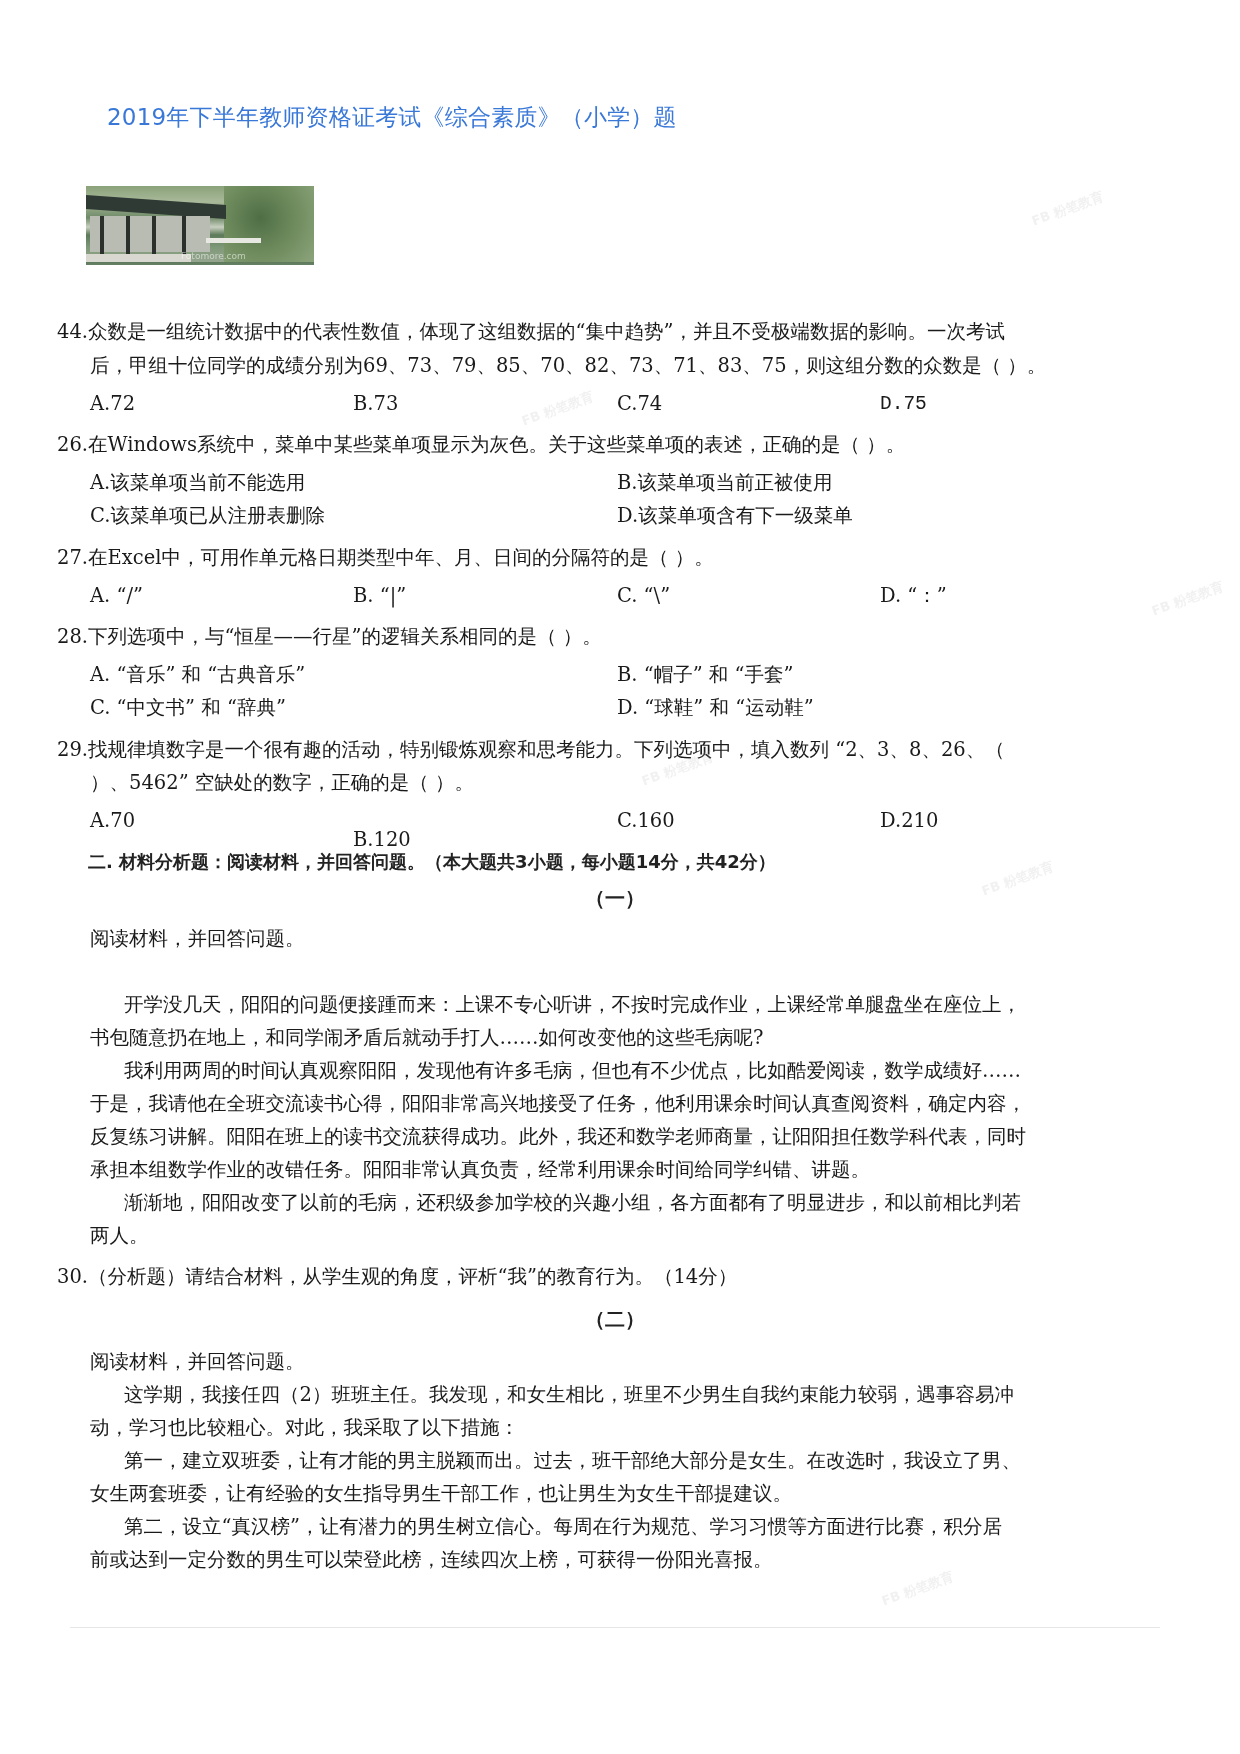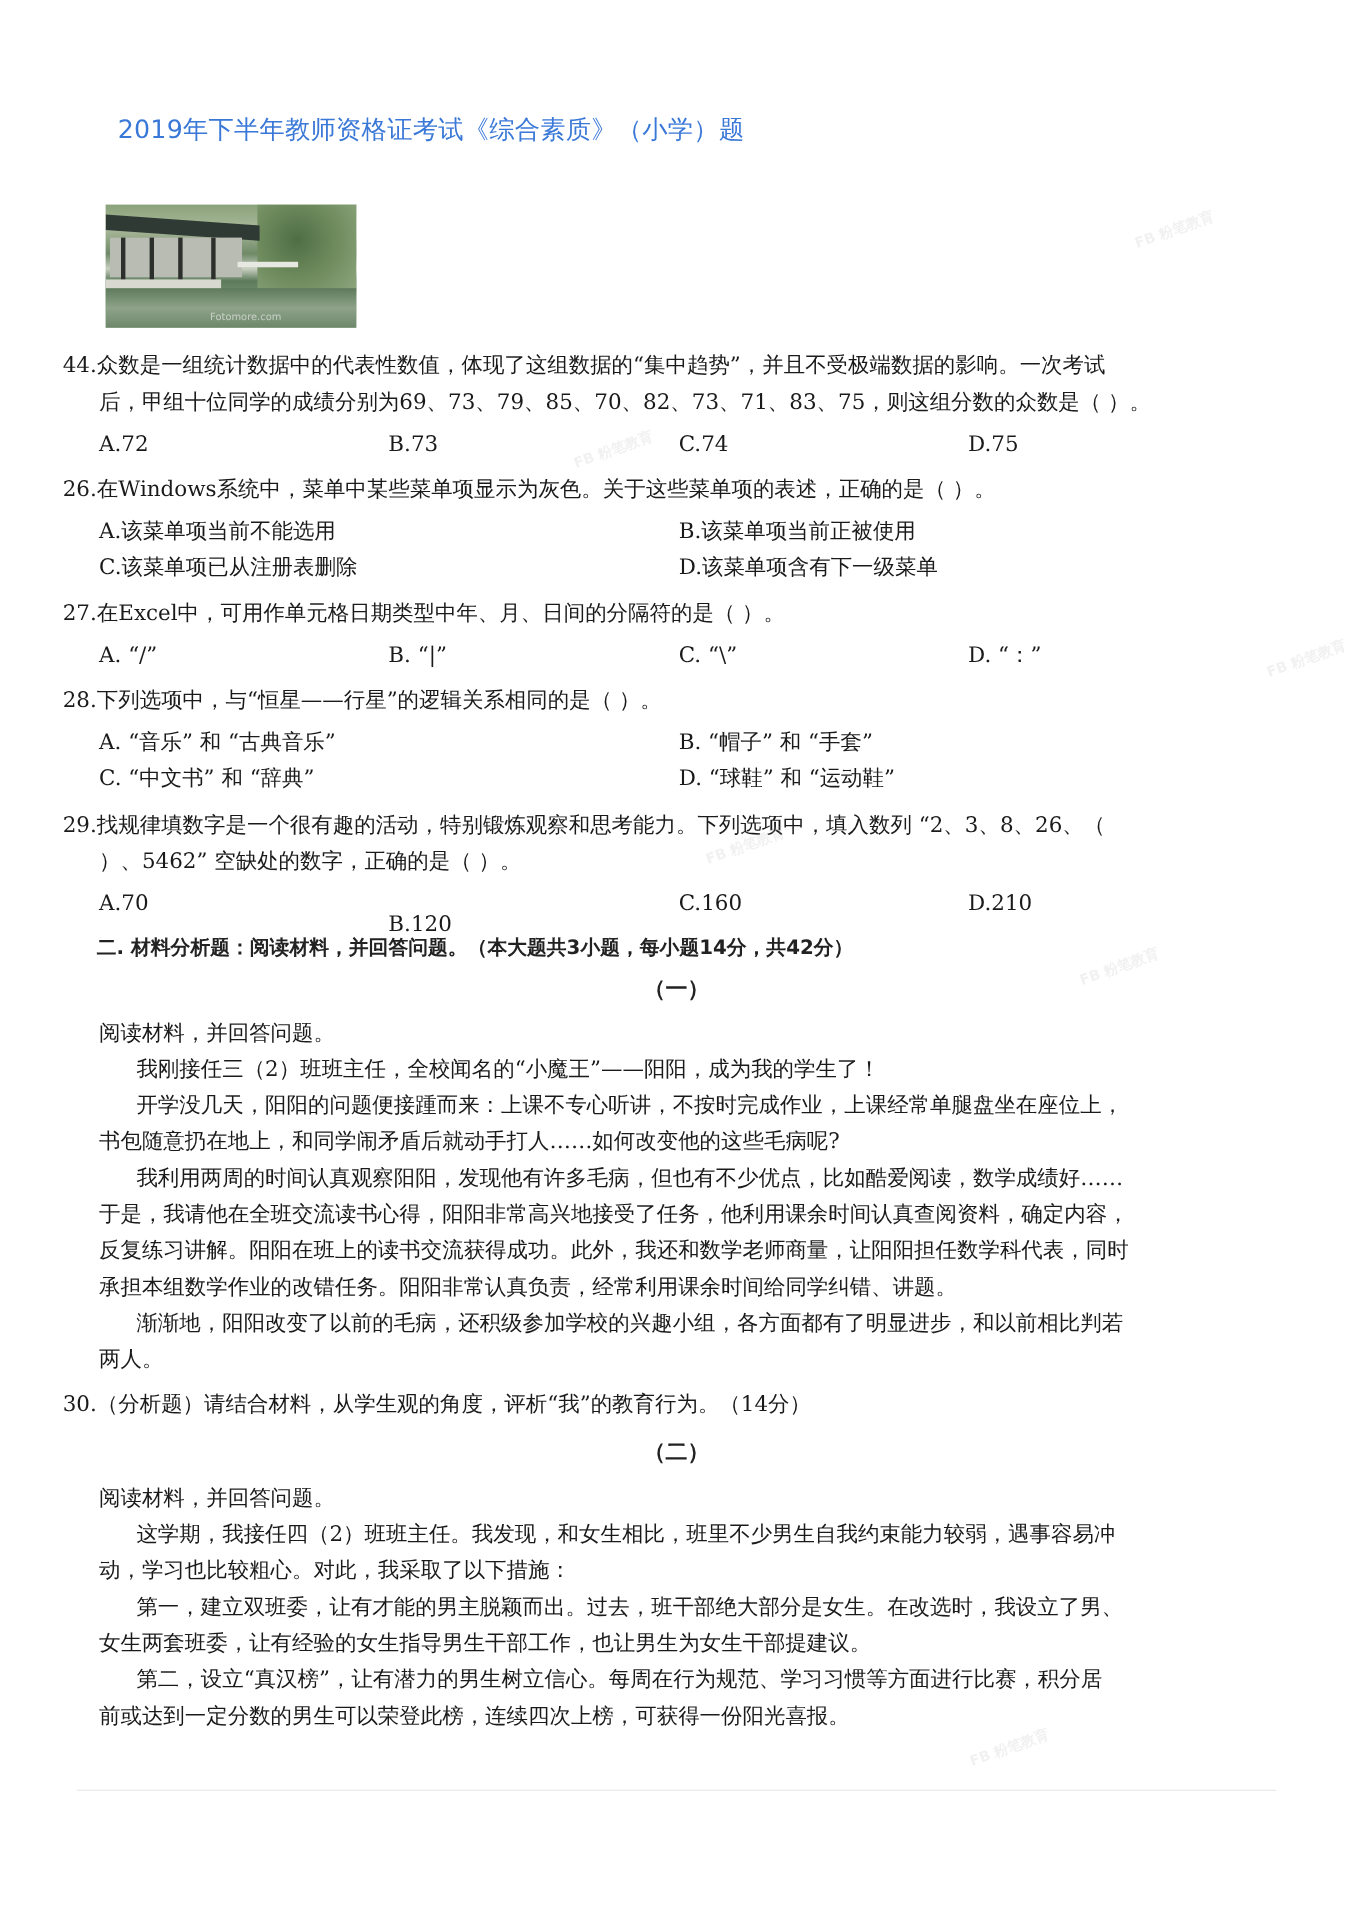--- a/index.html
+++ b/index.html
@@ -8,21 +8,21 @@
       font-family: "DejaVu Serif", "Liberation Serif", serif;
       color: #1a1a1a;
     }
     .page { position: absolute; left: 0; top: 0; width: 1240px; height: 1754px; }
     .doc-title {
       position: absolute; left: 107px; top: 102px;
       font-family: "DejaVu Sans", "Liberation Sans", sans-serif;
       font-size: 23px; color: #3a78d8; letter-spacing: 0.2px;
     }
     .photo {
-      position: absolute; left: 96px; top: 186px; width: 228px; height: 112px;
+      position: absolute; left: 86px; top: 186px; width: 228px; height: 79px;
       overflow: hidden;
       background: linear-gradient(180deg, #8aa27a 0%, #a9b99a 20%, #6f8a68 40%, #c8cfc0 52%, #5c7a5a 62%, #7f9978 78%, #9aa893 100%);
       text-decoration: underline;
     }
     .photo .roof { position: absolute; left: 0; top: 14px; width: 140px; height: 14px; background: #2f3a34; transform: skewY(4deg); }
     .photo .wall { position: absolute; left: 4px; top: 30px; width: 120px; height: 36px; background: #b8bcb2; }
     .photo .pillar { position: absolute; top: 30px; width: 4px; height: 40px; background: #2b302c; }
     .photo .deck { position: absolute; left: 0; top: 68px; width: 105px; height: 10px; background: #d8d8d0; }
     .photo .water { position: absolute; left: 0; top: 76px; width: 228px; height: 36px; background: linear-gradient(180deg, #5e7a5c, #8ea389 50%, #6d876b); }
     .photo .trees { position: absolute; right: 0; top: 0; width: 90px; height: 80px; background: radial-gradient(circle at 40% 40%, #4f6e45 0%, #6f8c5e 50%, #8fa67e 100%); }
@@ -68,21 +68,21 @@
     <div class="wm">Fotomore.com</div>
   </div>
 
   <div class="line" style="left:57px; top:320px;">
     <span>44.</span><span>众数是一组统计数据中的代表性数值，体现了这组数据的“集中趋势”，并且不受极端数据的影响。一次考试</span>
   </div>
   <div class="line" style="left:90px; top:354px;">后，甲组十位同学的成绩分别为69、73、79、85、70、82、73、71、83、75，则这组分数的众数是（   ）。</div>
   <div class="opt" style="left:90px; top:392px;">A.72</div>
   <div class="opt" style="left:353px; top:392px;">B.73</div>
   <div class="opt" style="left:617px; top:392px;">C.74</div>
-  <div class="opt" style="left:880px; top:392px;">D.75</div>
+  <div class="opt" style="left:880px; top:392px;font-family:Liberation Mono, monospace;">D.75</div>
 
   <div class="line" style="left:57px; top:433px;">
     <span>26.</span><span>在Windows系统中，菜单中某些菜单项显示为灰色。关于这些菜单项的表述，正确的是（   ）。</span>
   </div>
   <div class="opt" style="left:90px; top:471px;">A.该菜单项当前不能选用</div>
   <div class="opt" style="left:617px; top:471px;">B.该菜单项当前正被使用</div>
   <div class="opt" style="left:90px; top:504px;">C.该菜单项已从注册表删除</div>
   <div class="opt" style="left:617px; top:504px;">D.该菜单项含有下一级菜单</div>
 
   <div class="line" style="left:57px; top:546px;">
@@ -107,21 +107,20 @@
   <div class="line" style="left:90px; top:771px;">）、5462” 空缺处的数字，正确的是（   ）。</div>
   <div class="opt" style="left:90px; top:809px;">A.70</div>
   <div class="opt" style="left:353px; top:828px;">B.120</div>
   <div class="opt" style="left:617px; top:809px;">C.160</div>
   <div class="opt" style="left:880px; top:809px;">D.210</div>
 
   <div class="line bold-sans" style="left:88px; top:850px;">二. 材料分析题：阅读材料，并回答问题。（本大题共3小题，每小题14分，共42分）</div>
   <div class="center-head" style="left:585px; top:885px;">（一）</div>
 
   <div class="line" style="left:90px; top:927px;">阅读材料，并回答问题。</div>
-  <div class="line" style="left:124px; top:960px;">我刚接任三（2）班班主任，全校闻名的“小魔王”——阳阳，成为我的学生了！</div>
   <div class="line" style="left:124px; top:993px;">开学没几天，阳阳的问题便接踵而来：上课不专心听讲，不按时完成作业，上课经常单腿盘坐在座位上，</div>
   <div class="line" style="left:90px; top:1026px;">书包随意扔在地上，和同学闹矛盾后就动手打人……如何改变他的这些毛病呢?</div>
   <div class="line" style="left:124px; top:1059px;">我利用两周的时间认真观察阳阳，发现他有许多毛病，但也有不少优点，比如酷爱阅读，数学成绩好……</div>
   <div class="line" style="left:90px; top:1092px;">于是，我请他在全班交流读书心得，阳阳非常高兴地接受了任务，他利用课余时间认真查阅资料，确定内容，</div>
   <div class="line" style="left:90px; top:1158px;">承担本组数学作业的改错任务。阳阳非常认真负责，经常利用课余时间给同学纠错、讲题。</div>
   <div class="line" style="left:90px; top:1125px;">反复练习讲解。阳阳在班上的读书交流获得成功。此外，我还和数学老师商量，让阳阳担任数学科代表，同时</div>
   <div class="line" style="left:124px; top:1191px;">渐渐地，阳阳改变了以前的毛病，还积级参加学校的兴趣小组，各方面都有了明显进步，和以前相比判若</div>
   <div class="line" style="left:90px; top:1224px;">两人。</div>
 
   <div class="line" style="left:57px; top:1265px;text-align:center;">30.（分析题）请结合材料，从学生观的角度，评析“我”的教育行为。（14分）</div>

